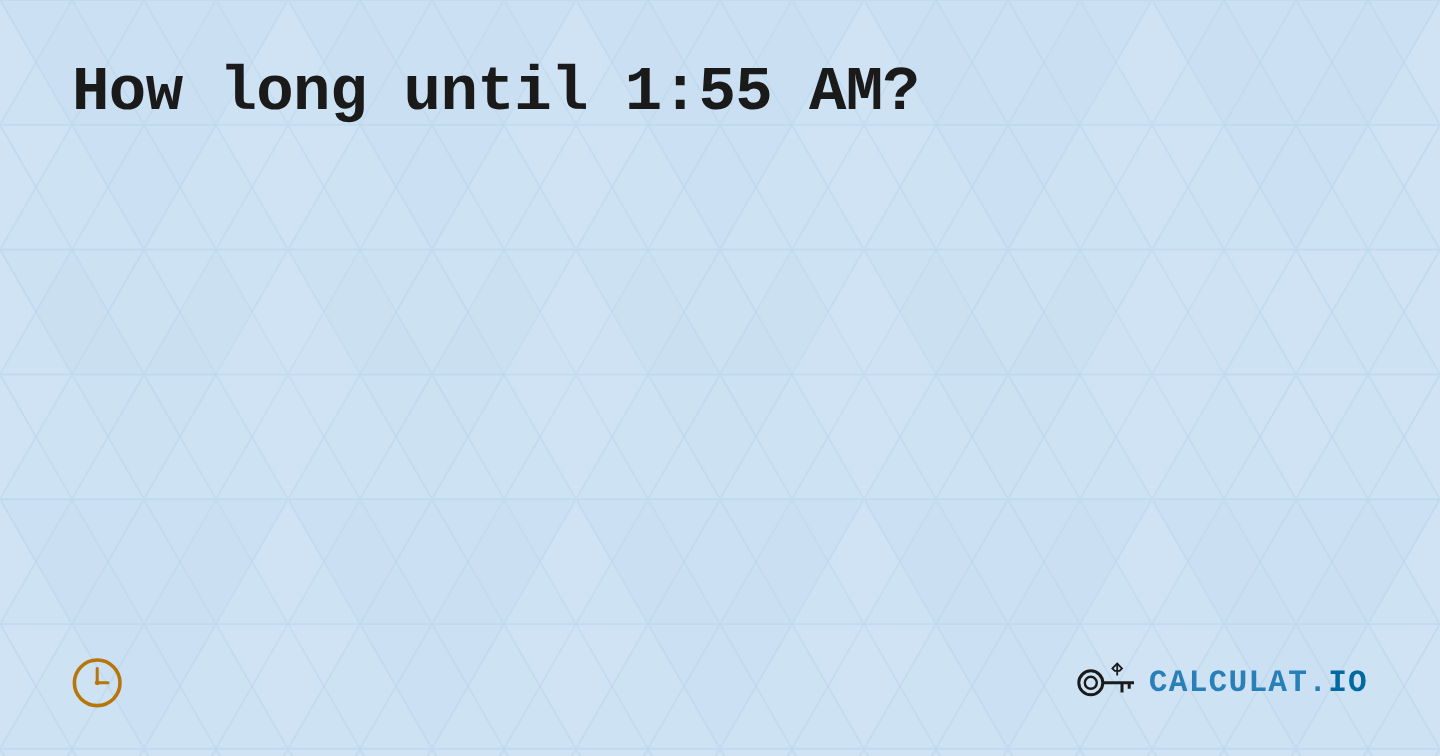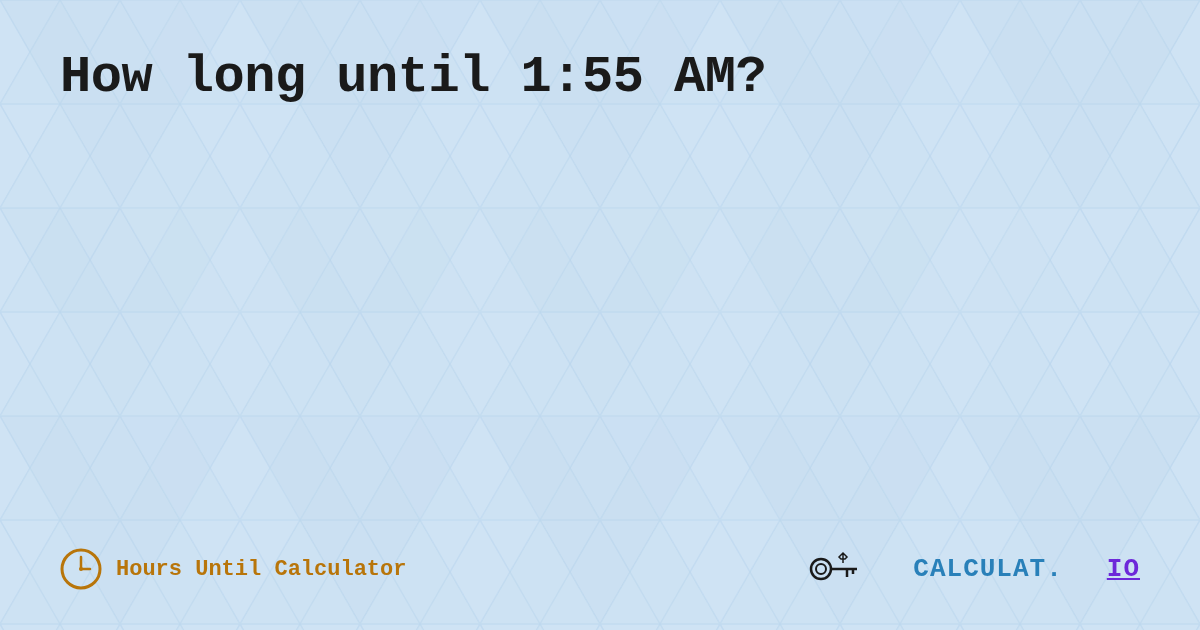--- a/index.html
+++ b/index.html
@@ -86,21 +86,20 @@
     .logo-text {
       font-family: 'Courier New', Courier, monospace;
       font-size: 26px;
       font-weight: 700;
       color: #1a1a1a;
       letter-spacing: 1px;
     }
 
     .logo-text span {
       color: #2980b9;
-      margin-left: 44px;
     }
   </style>
 </head>
 <body>
 
 <svg class="bg-pattern" xmlns="http://www.w3.org/2000/svg" width="1200" height="630">
   <defs>
     <pattern id="triPattern" x="0" y="0" width="120" height="104" patternUnits="userSpaceOnUse">
 
       <polygon points="60,0 120,104 0,104" fill="none" stroke="#b8d4ec" stroke-width="1.5" opacity="0.6"></polygon>
@@ -147,34 +146,33 @@
 
   <div class="footer">
     <div class="footer-left">
 
       <svg width="42" height="42" viewBox="0 0 42 42" xmlns="http://www.w3.org/2000/svg">
         <circle cx="21" cy="21" r="19" fill="none" stroke="#b8750a" stroke-width="3"></circle>
         <line x1="21" y1="21" x2="21" y2="9" stroke="#b8750a" stroke-width="2.5" stroke-linecap="round"></line>
         <line x1="21" y1="21" x2="30" y2="21" stroke="#b8750a" stroke-width="2.5" stroke-linecap="round"></line>
         <circle cx="21" cy="21" r="2" fill="#b8750a"></circle>
       </svg>
-      <span class="footer-brand">Hours Until Calculator</span>
     </div>
 
     <div class="logo-right">
 
       <svg width="50" height="40" viewBox="0 0 50 40" xmlns="http://www.w3.org/2000/svg">
 
         <circle cx="12" cy="20" r="10" fill="none" stroke="#1a1a1a" stroke-width="2.5"></circle>
         <circle cx="12" cy="20" r="5" fill="none" stroke="#1a1a1a" stroke-width="2"></circle>
         <line x1="22" y1="20" x2="48" y2="20" stroke="#1a1a1a" stroke-width="2.5"></line>
         <line x1="38" y1="20" x2="38" y2="28" stroke="#1a1a1a" stroke-width="2.5"></line>
         <line x1="44" y1="20" x2="44" y2="25" stroke="#1a1a1a" stroke-width="2.5"></line>
 
         <path d="M30,8 L34,4 L38,8 L36,10 L32,10 Z" fill="none" stroke="#1a1a1a" stroke-width="1.5"></path>
         <line x1="34" y1="4" x2="34" y2="14" stroke="#1a1a1a" stroke-width="1.5"></line>
       </svg>
       <span class="logo-text">
-        <span>CALCULAT.</span><span style="color:#6d28d9;text-decoration:underline;">IO</span>
+        <span>CALCULAT.</span><span style="color:#0369a1;">IO</span>
       </span>
     </div>
   </div>
 </div>
 
 </body></html>

